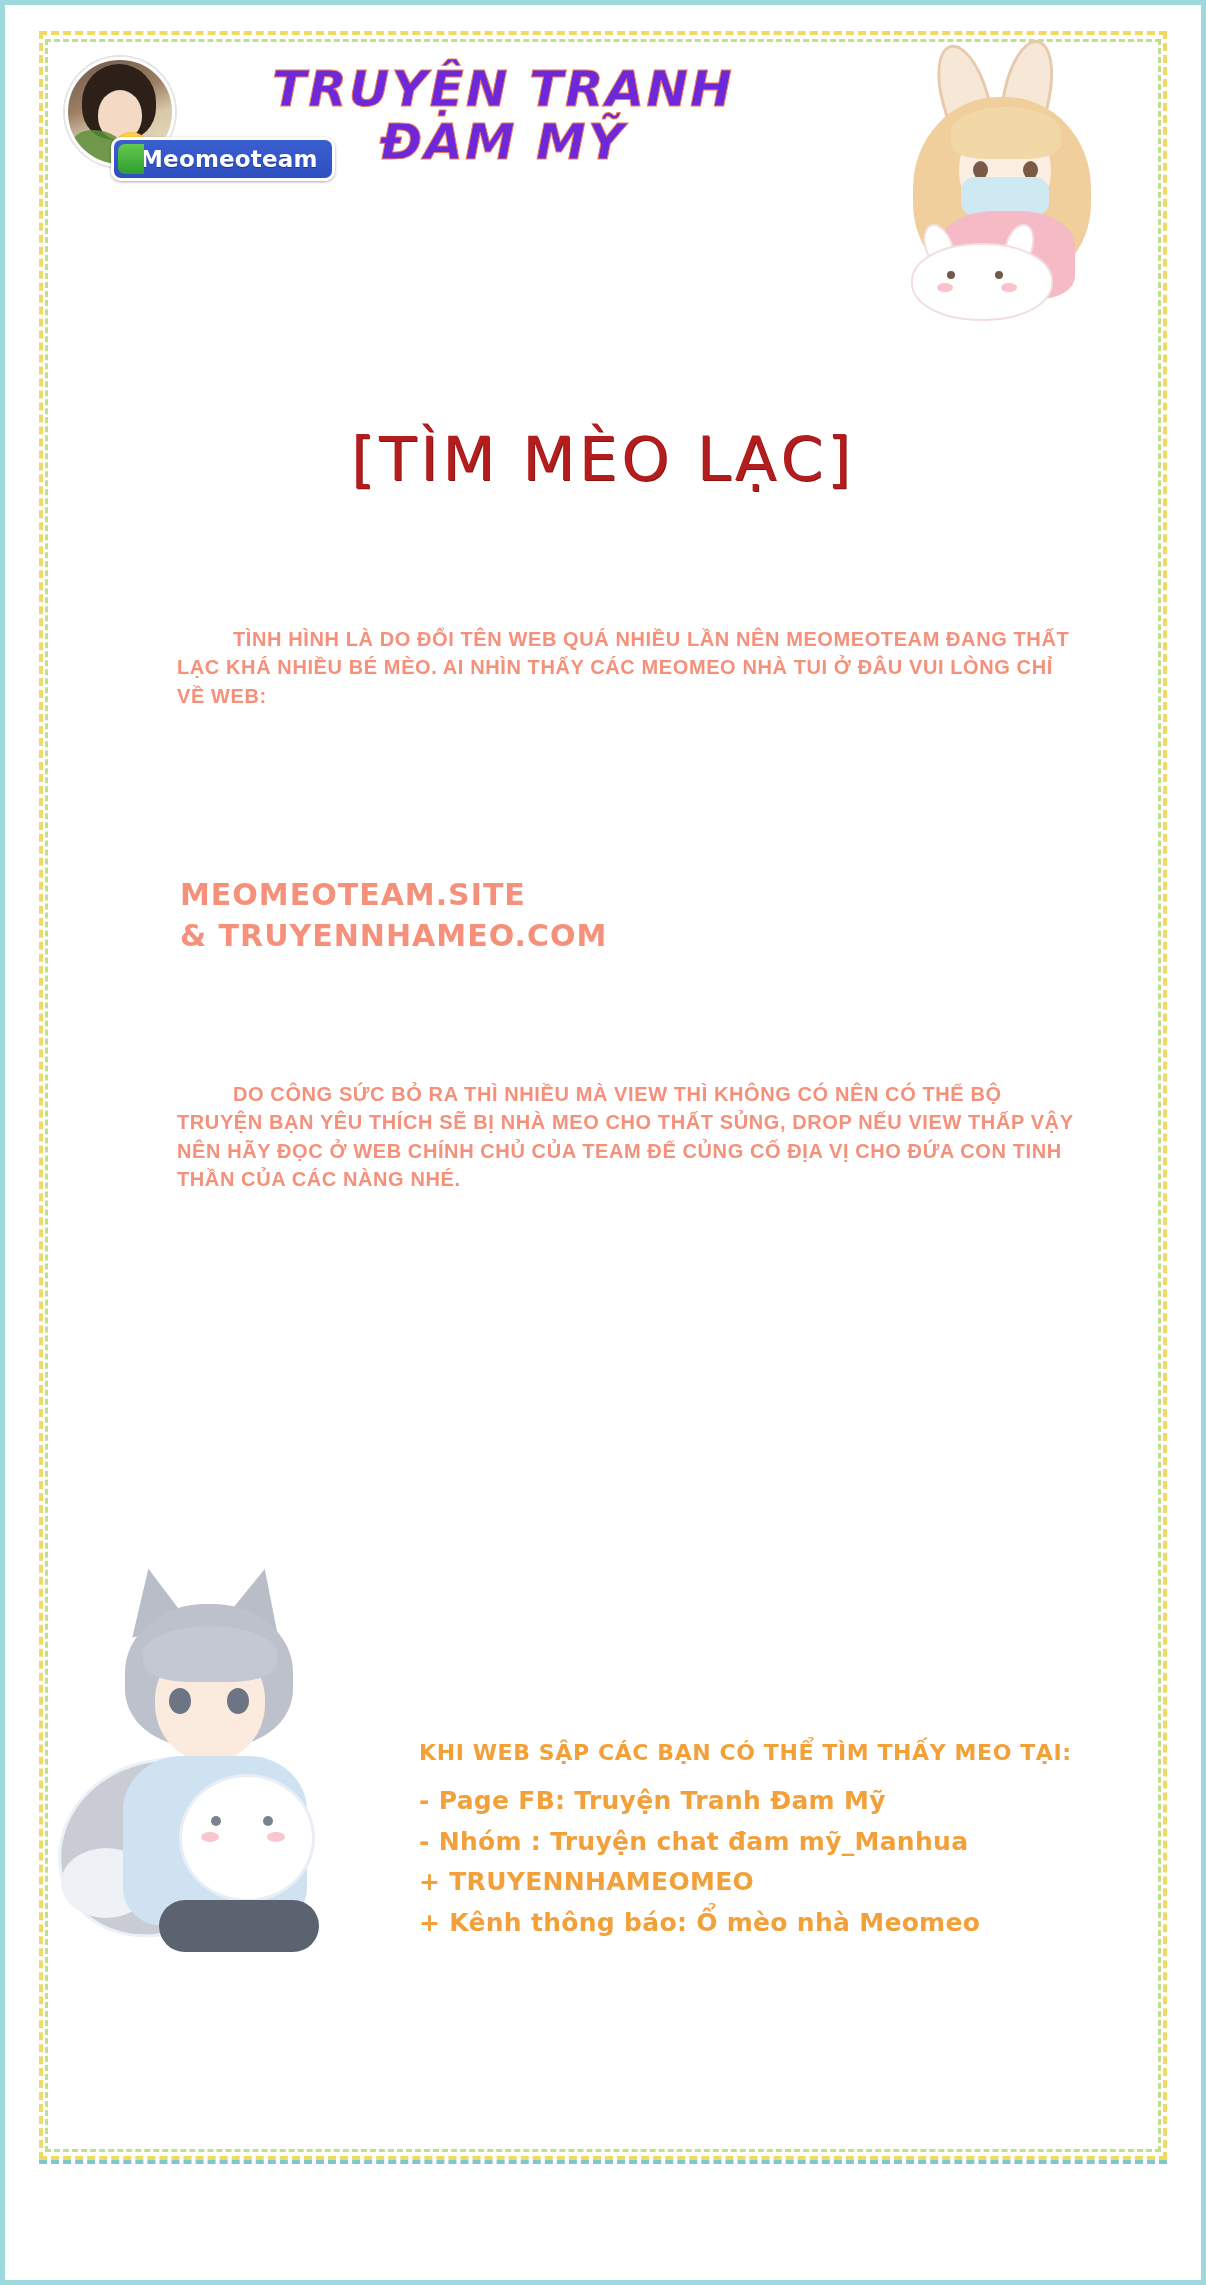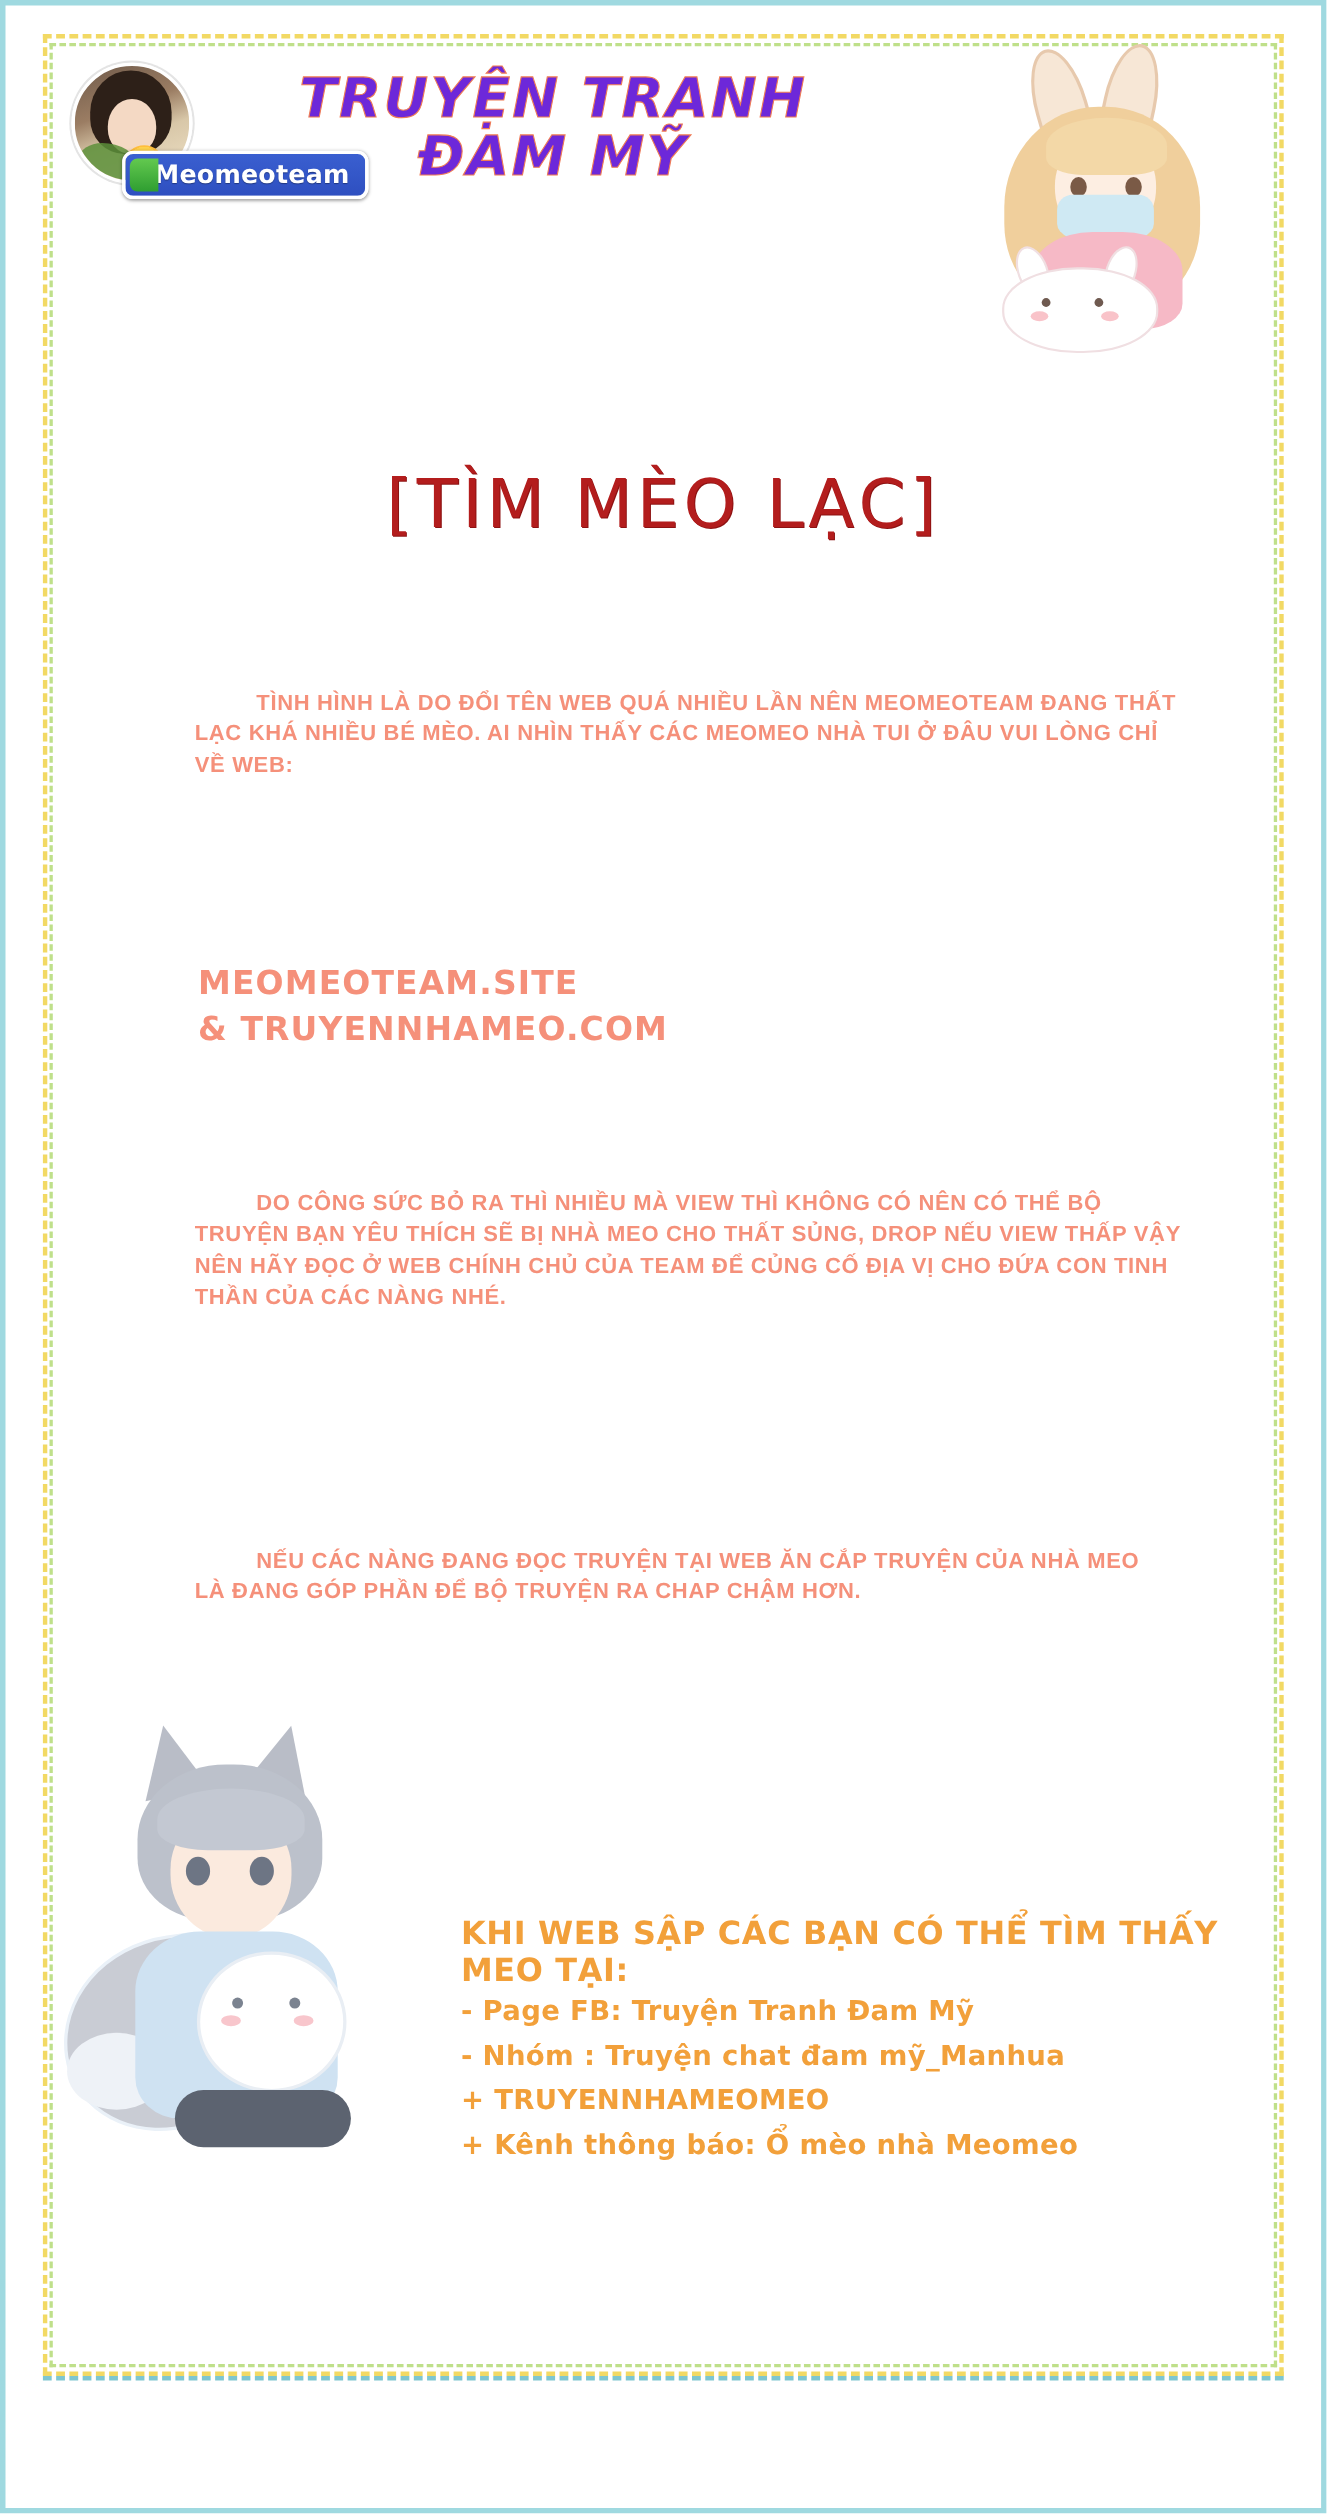--- a/index.html
+++ b/index.html
@@ -410,23 +410,24 @@
   .contact {
     position: absolute;
     left: 414px;
     top: 1735px;
     width: 700px;
   }
   .contact .c-title {
     color: #f2a03a;
     font-family: "DejaVu Sans", sans-serif;
     font-weight: bold;
-    font-size: 29px;
+    font-size: 22px;
     letter-spacing: .6px;
     text-transform: uppercase;
+    margin-bottom: 16px;
   }
   .contact .c-line {
     color: #f2a03a;
     font-family: "DejaVu Sans", sans-serif;
     font-weight: bold;
     font-size: 25px;
     line-height: 1.62;
     letter-spacing: .3px;
   }
 
@@ -489,21 +490,20 @@
 
   <div class="para p1">TÌNH HÌNH LÀ DO ĐỔI TÊN WEB QUÁ NHIỀU LẦN NÊN MEOMEOTEAM ĐANG THẤT LẠC KHÁ NHIỀU BÉ MÈO. AI NHÌN THẤY CÁC MEOMEO NHÀ TUI Ở ĐÂU VUI LÒNG CHỈ VỀ WEB:</div>
 
   <div class="sites">
     <div>MEOMEOTEAM.SITE</div>
     <div>&amp; TRUYENNHAMEO.COM</div>
   </div>
 
   <div class="para p2">DO CÔNG SỨC BỎ RA THÌ NHIỀU MÀ VIEW THÌ KHÔNG CÓ NÊN CÓ THỂ BỘ TRUYỆN BẠN YÊU THÍCH SẼ BỊ NHÀ MEO CHO THẤT SỦNG, DROP NẾU VIEW THẤP VẬY NÊN HÃY ĐỌC Ở WEB CHÍNH CHỦ CỦA TEAM ĐỂ CỦNG CỐ ĐỊA VỊ CHO ĐỨA CON TINH THẦN CỦA CÁC NÀNG NHÉ.</div>
 
-  <div class="para p3">NẾU CÁC NÀNG ĐANG ĐỌC TRUYỆN TẠI WEB ĂN CẮP TRUYỆN CỦA NHÀ MEO LÀ ĐANG GÓP PHẦN ĐỂ BỘ TRUYỆN RA CHAP CHẬM HƠN.</div>
 
   <div class="wolfboy">
     <div class="tail"></div>
     <div class="tail-tip"></div>
     <div class="ear-l"></div>
     <div class="ear-r"></div>
     <div class="hair"></div>
     <div class="face"></div>
     <div class="fringe"></div>
     <div class="eye-l"></div>

